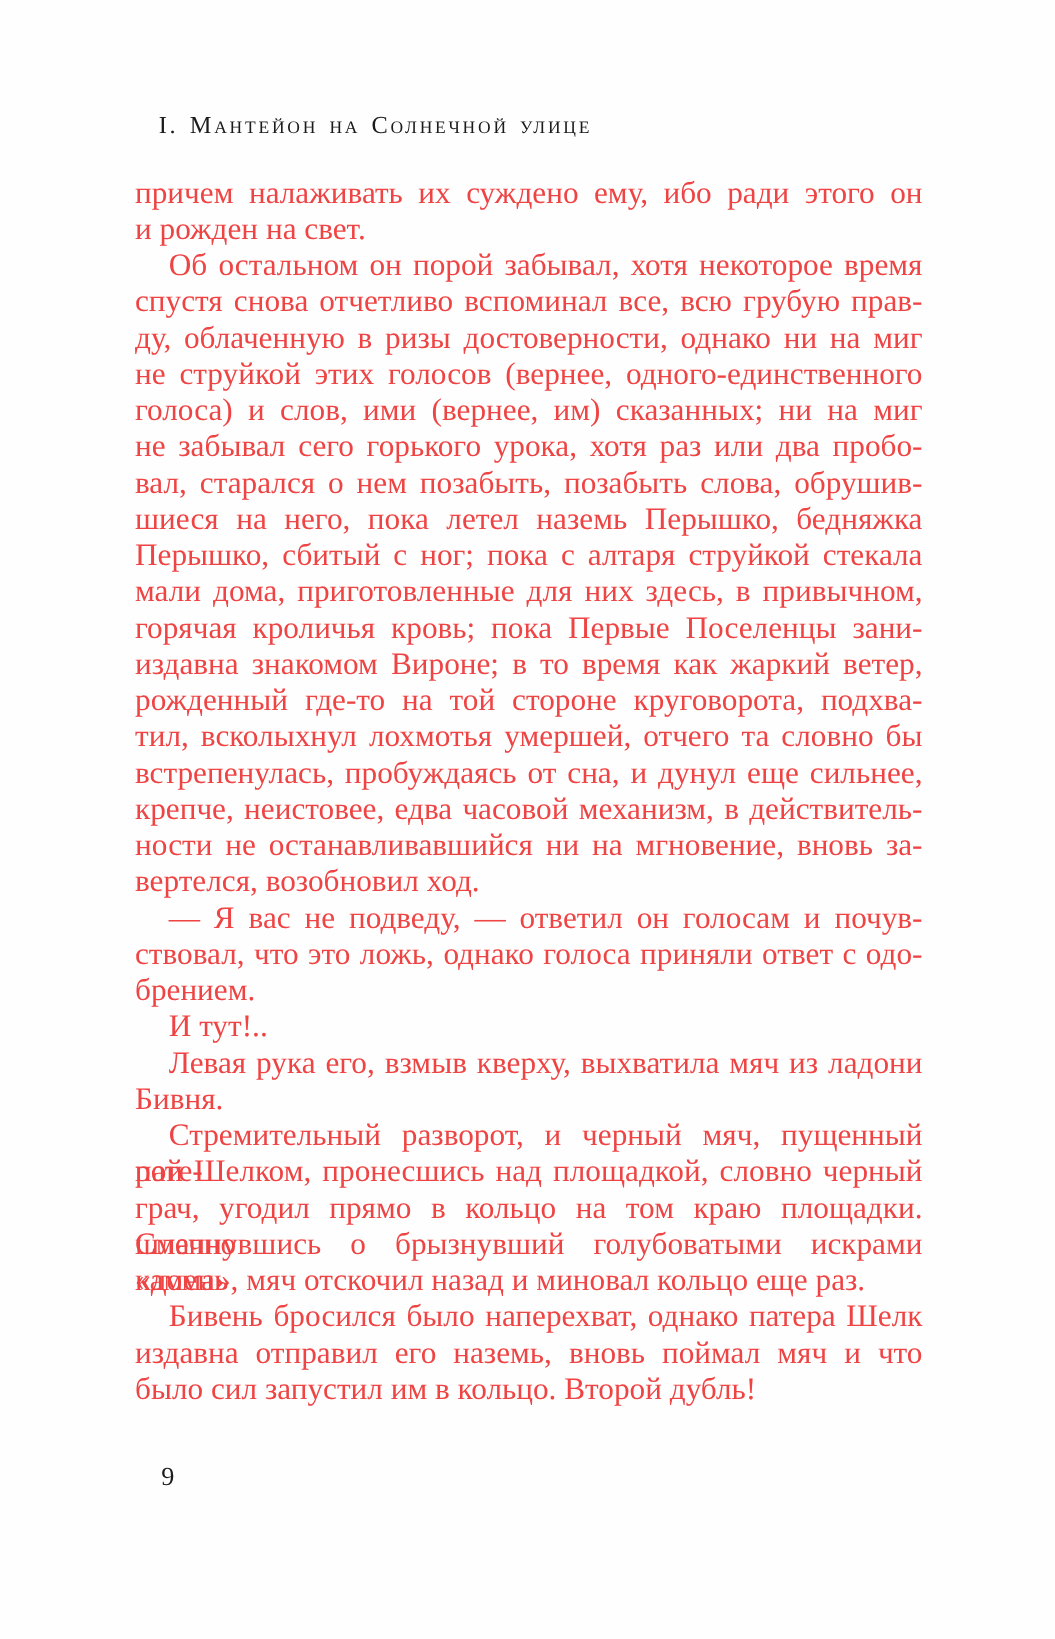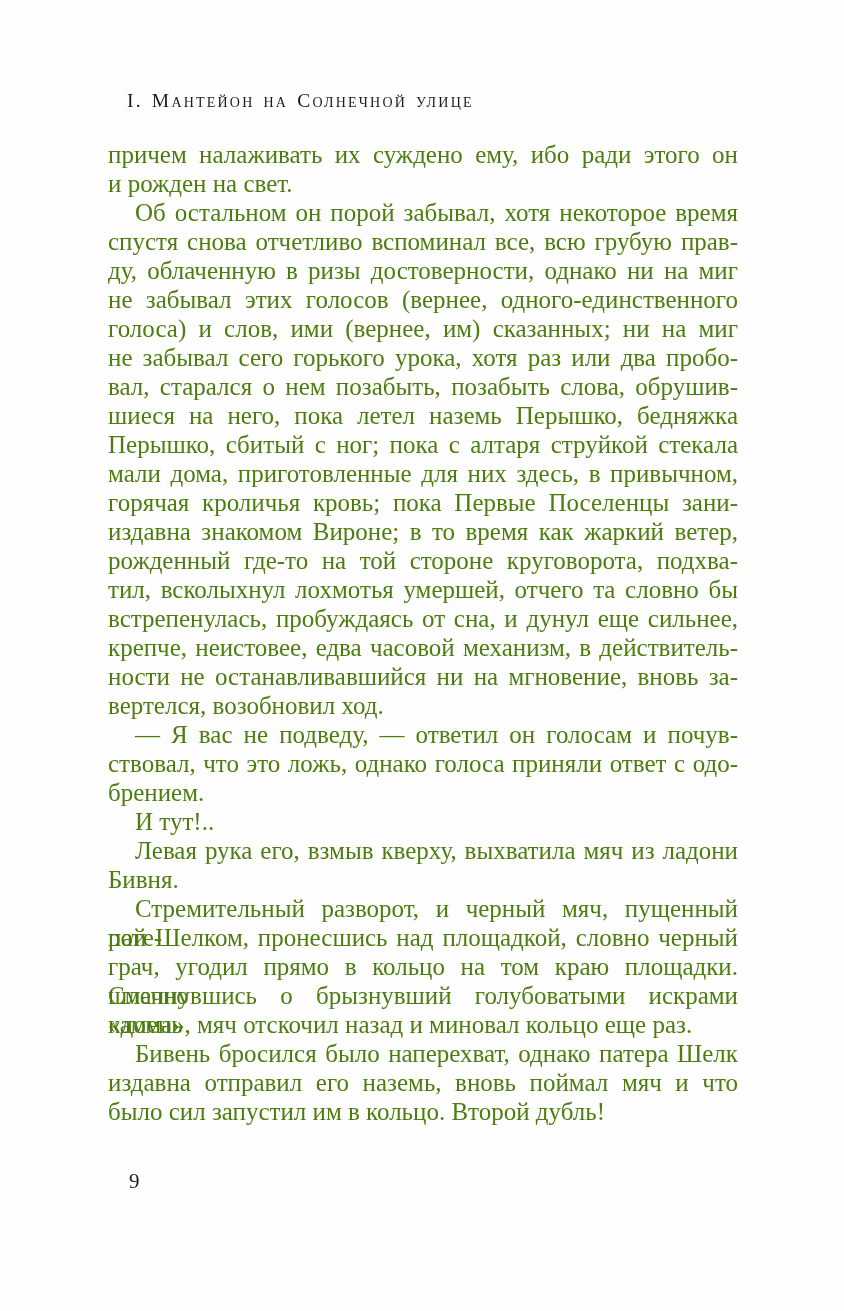--- a/index.html
+++ b/index.html
@@ -36,21 +36,21 @@
     left: 108px;
     top: 140px;
     width: 630px;
   }
   .line {
     font-size: 25px;
     line-height: 29px;
     height: 29px;
     text-align: justify;
     text-align-last: justify;
-    color: #4d7c0f;
+    color: #ef4444;
   }
   .line.last {
     text-align-last: left;
   }
   .line.indent {
     text-indent: 27px;
   }
   .page-number {
     position: absolute;
     left: 129px;
@@ -64,21 +64,21 @@
 
 <div class="book-page">
   <div class="running-header">I. Мантейон на Солнечной улице</div>
 
   <div class="body-text">
       <div class="line">причем налаживать их суждено ему, ибо ради этого он</div>
       <div class="line last">и рожден на свет.</div>
       <div class="line indent">Об остальном он порой забывал, хотя некоторое время</div>
       <div class="line">спустя снова отчетливо вспоминал все, всю грубую прав-</div>
       <div class="line">ду, облаченную в ризы достоверности, однако ни на миг</div>
-      <div class="line">не забывал этих голосов (вернее, одного-единственного</div>
+      <div class="line">не струйкой этих голосов (вернее, одного-единственного</div>
       <div class="line">голоса) и слов, ими (вернее, им) сказанных; ни на миг</div>
       <div class="line">не забывал сего горького урока, хотя раз или два пробо-</div>
       <div class="line">вал, старался о нем позабыть, позабыть слова, обрушив-</div>
       <div class="line">шиеся на него, пока летел наземь Перышко, бедняжка</div>
       <div class="line">Перышко, сбитый с ног; пока с алтаря струйкой стекала</div>
       <div class="line">мали дома, приготовленные для них здесь, в привычном,</div>
       <div class="line">горячая кроличья кровь; пока Первые Поселенцы зани-</div>
       <div class="line">издавна знакомом Вироне; в то время как жаркий ветер,</div>
       <div class="line">рожденный где-то на той стороне круговорота, подхва-</div>
       <div class="line">тил, всколыхнул лохмотья умершей, отчего та словно бы</div>

